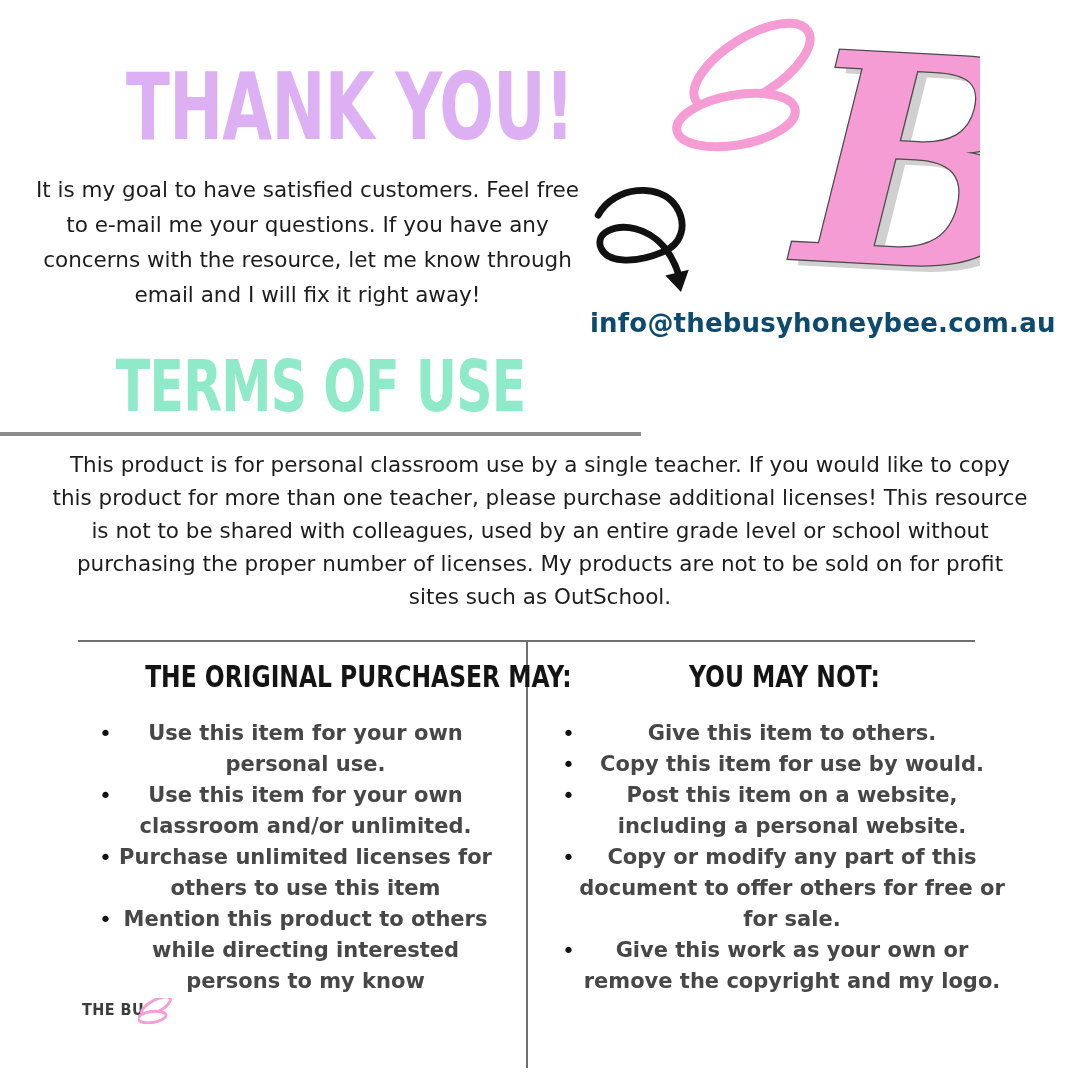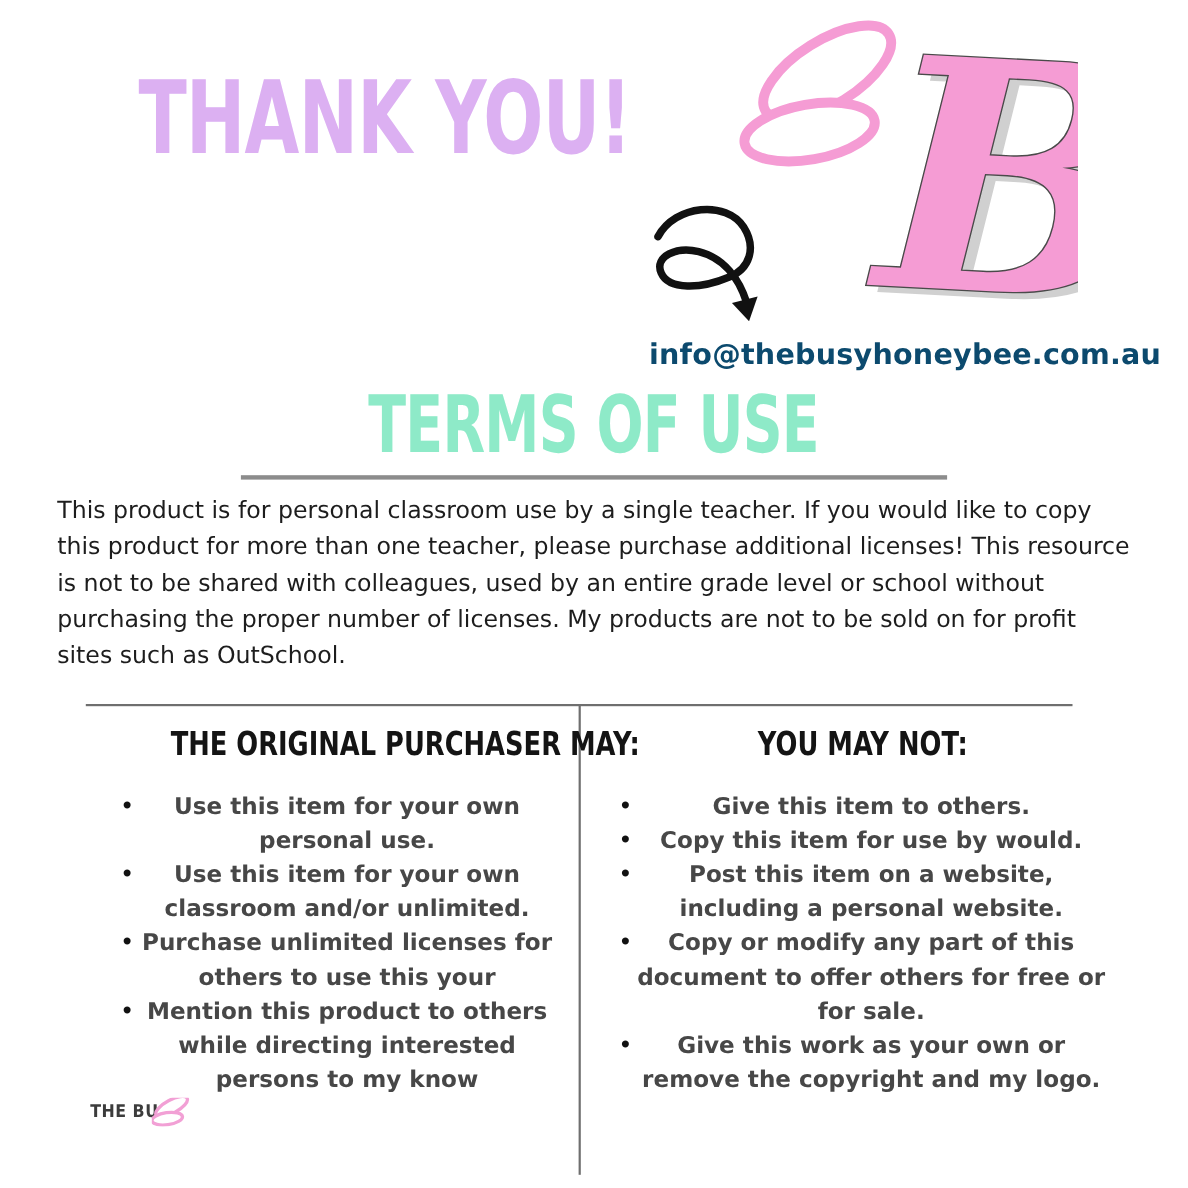--- a/index.html
+++ b/index.html
@@ -35,39 +35,39 @@
   
   .b-logo{left:660px;top:8px;width:320px;height:295px;}
 
   
   .email-line{
     left:590px;top:308px;width:460px;text-align:center;
     font-size:26px;font-weight:700;color:#0c4a6e;letter-spacing:0.2px;
   }
 
   
-  .terms-head-wrap{left:0;top:350px;width:1080px;text-align:center;}
+  .terms-head-wrap{left:0;top:350px;width:1080px;}
   .terms-underline{
     display:inline-block;
     padding:0 28px 10px 28px;
     border-bottom:4px solid #8c8c8c;
   }
   .terms-title{font-size:72px;color:#8eeac8;}
   .terms-body{
-    left:52px;top:448px;width:976px;
+    left:52px;top:448px;width:976px;text-align:center;
     font-size:21.5px;line-height:33px;color:#1d1d1d;
   }
 
   
   .h-divider{left:78px;top:640px;width:897px;height:2px;background:#6f6f6f;}
   .v-divider{left:526px;top:640px;width:2px;height:428px;background:#6f6f6f;}
 
   
   .col{top:662px;}
-  .col-left{left:95px;width:425px;}
+  .col-left{left:85px;width:425px;}
   .col-right{left:548px;width:472px;}
   .col-header{text-align:center;white-space:nowrap;}
   .col-header .big-heading{
     font-size:30px;color:#141414;transform:scaleX(0.78);letter-spacing:0;
   }
   .rule-list{margin-top:26px;display:flex;flex-direction:column;gap:0;}
   .rule-item{display:flex;align-items:flex-start;}
   .bullet-dot{
     width:16px;flex:0 0 16px;margin-left:14px;
     font-size:22px;line-height:31px;color:#111;
@@ -96,20 +96,21 @@
   .ll{color:#d9bbf2;}  
   .lg{color:#eab93c;}  
   .lm{color:#9fe0c0;}  
   .brand-wings{position:absolute;left:116px;top:0px;width:46px;height:26px;}
 </style>
 </head>
 <body>
 
 <div class="abs thankyou-wrap">
   <span class="big-heading thankyou-title">THANK YOU!</span>
+  <div class="thankyou-body">It is my goal to have satisfied customers. Feel free to e-mail me your questions. If you have any concerns with the resource, let me know through email and I will fix it right away!</div>
 </div>
 
 <svg class="abs arrow-doodle" viewBox="0 0 110 115">
   <path d="M 10 34 C 26 4 74 0 90 25 C 102 44 96 64 76 72 C 50 83 20 84 13 68 C 6 52 28 43 48 48 C 72 54 86 74 93 96" fill="none" stroke="#111111" stroke-width="7" stroke-linecap="round"></path>
   <polygon points="95,113 79,96 103,90" fill="#111111"></polygon>
 </svg>
 
 <svg class="abs b-logo" viewBox="0 0 320 295">
   <ellipse cx="92" cy="58" rx="66" ry="29" transform="rotate(-32 92 58)" fill="#ffffff" stroke="#f59cd4" stroke-width="9"></ellipse>
   <ellipse cx="76" cy="112" rx="60" ry="25" transform="rotate(-10 76 112)" fill="#ffffff" stroke="#f59cd4" stroke-width="9"></ellipse>
@@ -142,21 +143,21 @@
         <span class="rule-text">Use this item for your own personal use.</span>
       </div>
 
       <div class="rule-item">
         <span class="bullet-dot">•</span>
         <span class="rule-text">Use this item for your own classroom and/or unlimited.</span>
       </div>
 
       <div class="rule-item">
         <span class="bullet-dot">•</span>
-        <span class="rule-text">Purchase unlimited licenses for others to use this your</span>
+        <span class="rule-text">Purchase unlimited licenses for others to use this item</span>
       </div>
 
       <div class="rule-item">
         <span class="bullet-dot">•</span>
         <span class="rule-text">Mention this product to others while directing interested persons to my know</span>
       </div>
     </div>
 </div>
 
 <div class="abs col col-right">

